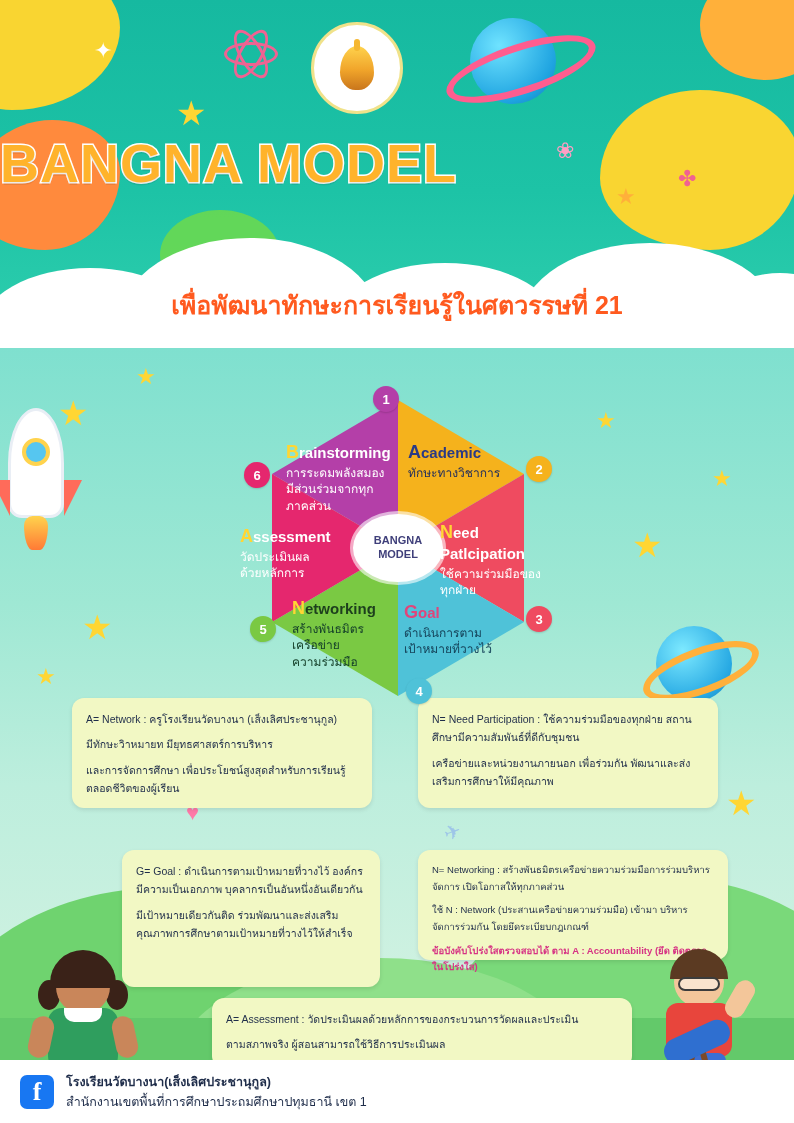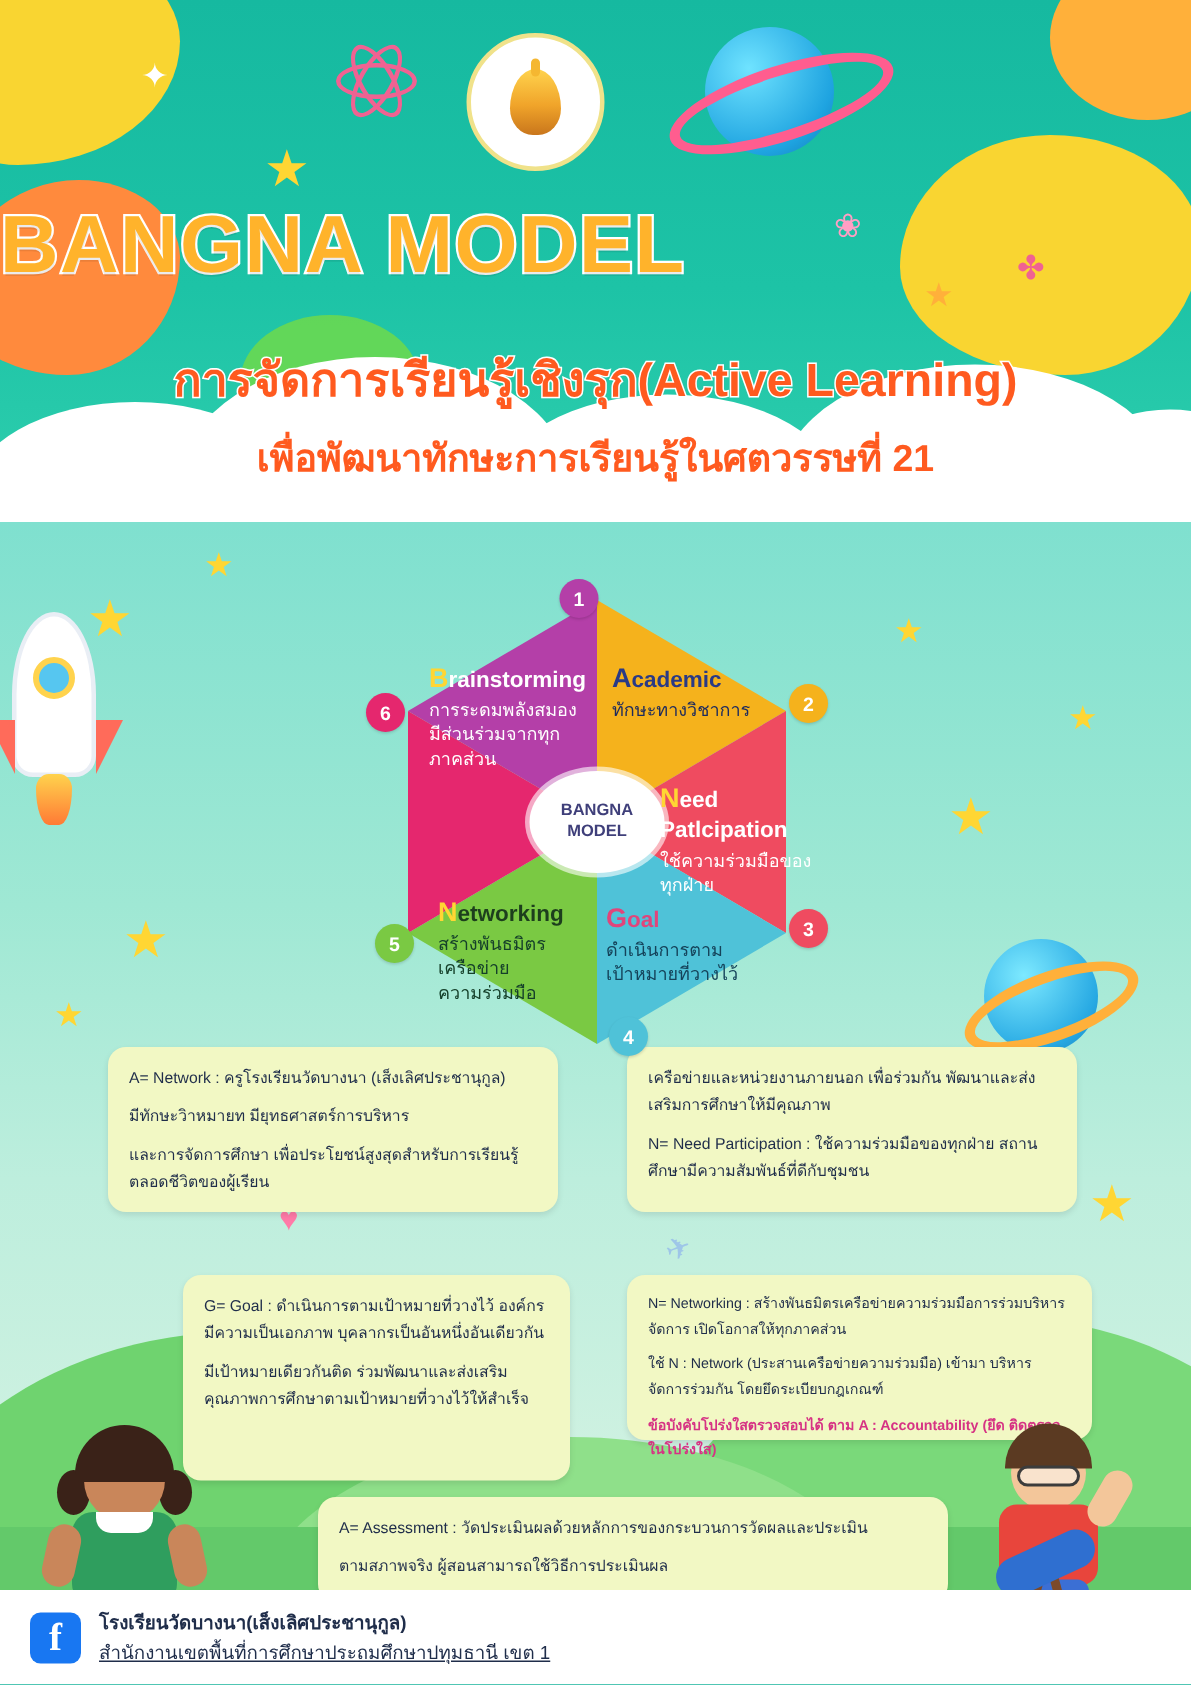--- a/index.html
+++ b/index.html
@@ -135,21 +135,21 @@
   .paperplane{position:absolute;color:#9ec6e8;font-size:20px;transform:rotate(-20deg);}
   
   .footer{
     position:absolute;left:0;bottom:0;width:794px;height:63px;background:#ffffff;
     display:flex;align-items:center;padding-left:20px;box-sizing:border-box;
   }
   .fb{width:34px;height:34px;border-radius:7px;background:#1877f2;color:#fff;
     font-size:26px;font-weight:bold;display:flex;align-items:center;justify-content:center;
     font-family:"Liberation Serif",serif;margin-right:12px;}
   .ftxt{font-size:12.5px;color:#1f2d4a;font-weight:bold;line-height:1.6;}
-  .ftxt .l2{font-weight:normal;text-decoration:underline;}
+  .ftxt .l2{font-weight:normal;}
 </style>
 </head>
 <body>
 
 <div class="top-banner">
   <div class="blob b1"></div>
   <div class="blob b2"></div>
   <div class="blob b3"></div>
   <div class="blob b4"></div>
   <div class="blob b5"></div>
@@ -177,21 +177,20 @@
   <div class="clouds">
     <div class="c" style="left:-20px;bottom:0;width:220px;height:90px;"></div>
     <div class="c" style="left:120px;bottom:0;width:260px;height:120px;"></div>
     <div class="c" style="left:330px;bottom:0;width:230px;height:95px;"></div>
     <div class="c" style="left:520px;bottom:0;width:260px;height:115px;"></div>
     <div class="c" style="left:700px;bottom:0;width:160px;height:85px;"></div>
     <div class="c" style="left:0;bottom:0;width:794px;height:42px;border-radius:0;"></div>
   </div>
 
   <div class="title1">BANGNA MODEL</div>
-  <div class="title2">การจัดการเรียนรู้เชิงรุก(Active Learning)</div>
   <div class="title3">เพื่อพัฒนาทักษะการเรียนรู้ในศตวรรษที่ 21</div>
 </div>
 
 <div class="body-area">
   <div class="hill h1"></div>
   <div class="hill h2"></div>
   <div class="hill h3"></div>
   <div class="ground"></div>
 
   <div class="star" style="left:58px;top:48px;">★</div>
@@ -279,31 +278,36 @@
       <span>เป้าหมายที่วางไว้</span>
     </div>
 
     <div class="lbl" style="left:84px;top:218px;width:120px;color:#15402a;">
       <span class="hd"><span class="cap" style="color:#ffd633;">N</span><span style="color:#1d3f1d;">etworking</span></span>
       <span>สร้างพันธมิตร</span><br>
       <span>เครือข่าย</span><br>
       <span>ความร่วมมือ</span>
     </div>
 
+    <div class="lbl" style="left:32px;top:146px;width:128px;color:#fff;">
+      <span class="hd"><span class="cap" style="color:#ffd633;">A</span><span style="color:#fff;">ssessment</span></span>
+      <span>วัดประเมินผล</span><br>
+      <span>ด้วยหลักการ</span>
+    </div>
   </div>
 
   <div class="card" style="left:72px;top:350px;width:300px;height:110px;">
     <p>A= Network : ครูโรงเรียนวัดบางนา (เส็งเลิศประชานุกูล)</p>
     <p>มีทักษะวิาหมายท มียุทธศาสตร์การบริหาร</p>
     <p>และการจัดการศึกษา เพื่อประโยชน์สูงสุดสำหรับการเรียนรู้ ตลอดชีวิตของผู้เรียน</p>
   </div>
 
   <div class="card" style="left:418px;top:350px;width:300px;height:110px;">
+    <p>N= Need Participation : ใช้ความร่วมมือของทุกฝ่าย สถานศึกษามีความสัมพันธ์ที่ดีกับชุมชน</p>
     <p>เครือข่ายและหน่วยงานภายนอก เพื่อร่วมกัน พัฒนาและส่งเสริมการศึกษาให้มีคุณภาพ</p>
-    <p>N= Need Participation : ใช้ความร่วมมือของทุกฝ่าย สถานศึกษามีความสัมพันธ์ที่ดีกับชุมชน</p>
   </div>
 
   <div class="card" style="left:122px;top:502px;width:258px;height:137px;">
     <p>G= Goal : ดำเนินการตามเป้าหมายที่วางไว้ องค์กรมีความเป็นเอกภาพ บุคลากรเป็นอันหนึ่งอันเดียวกัน</p>
     <p>มีเป้าหมายเดียวกันติด ร่วมพัฒนาและส่งเสริมคุณภาพการศึกษาตามเป้าหมายที่วางไว้ให้สำเร็จ</p>
   </div>
 
   <div class="card" style="left:418px;top:502px;width:310px;height:110px;font-size:9.5px;">
     <p>N= Networking : สร้างพันธมิตรเครือข่ายความร่วมมือการร่วมบริหารจัดการ เปิดโอกาสให้ทุกภาคส่วน</p>
     <p>ใช้ N : Network (ประสานเครือข่ายความร่วมมือ) เข้ามา บริหารจัดการร่วมกัน โดยยึดระเบียบกฎเกณฑ์</p>

